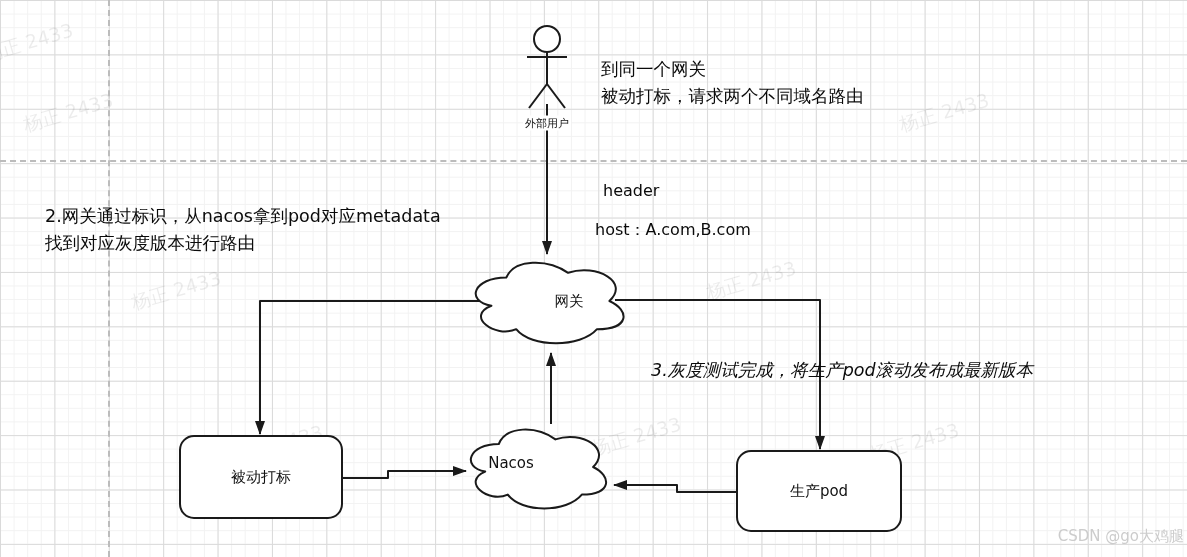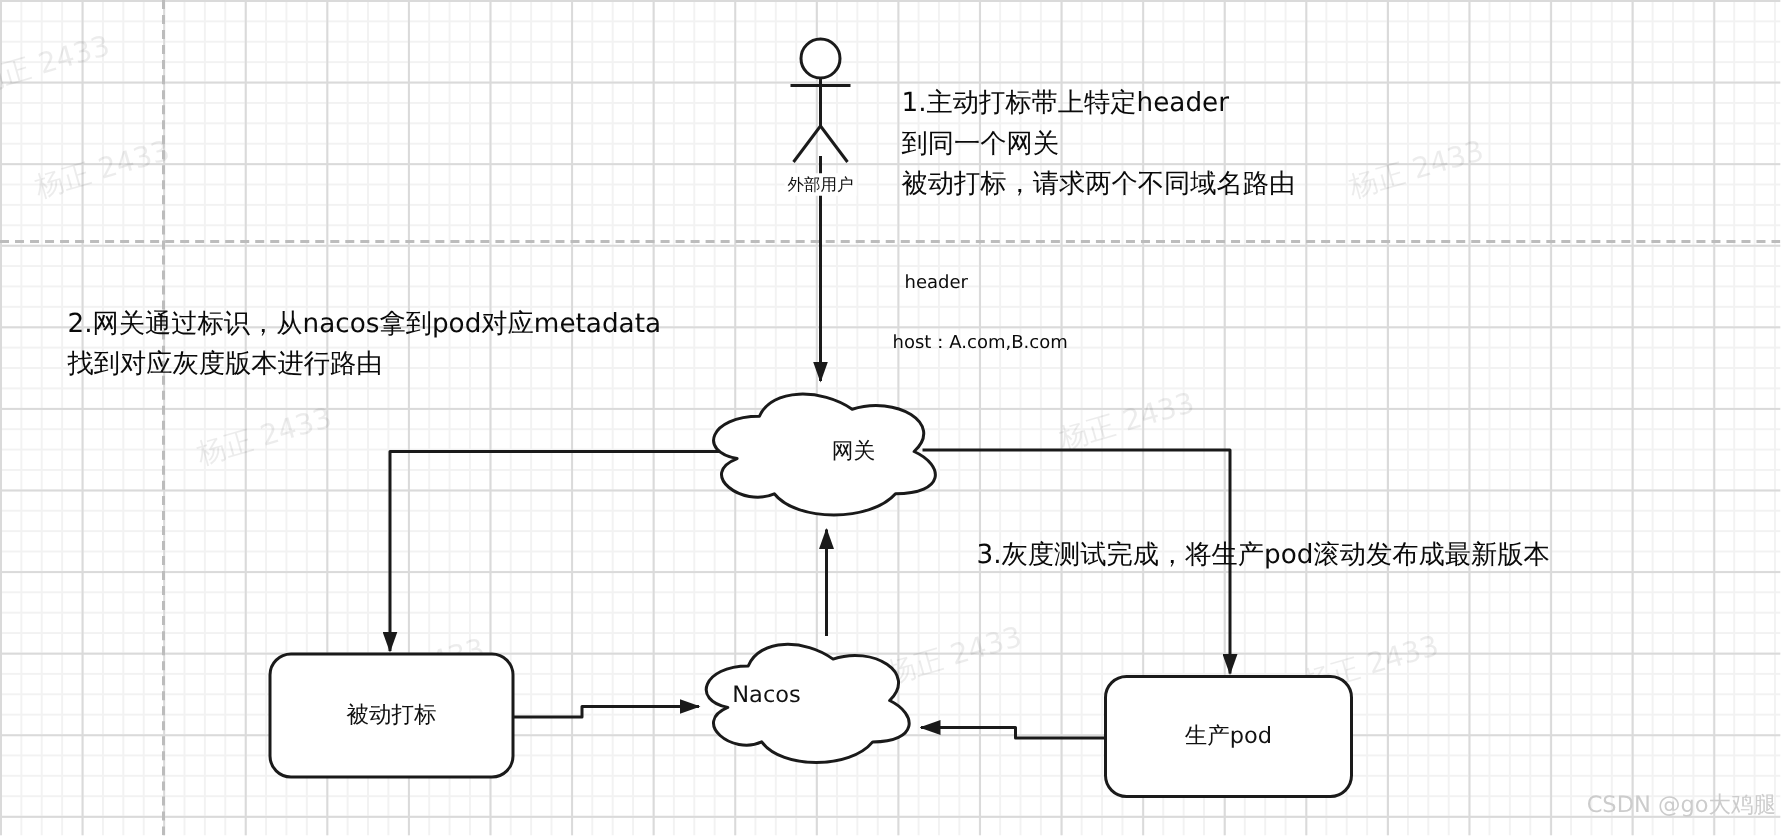--- a/index.html
+++ b/index.html
@@ -13,21 +13,21 @@
       linear-gradient(to right,#f2f2f2 1px,transparent 1px),
       linear-gradient(to bottom,#f2f2f2 1px,transparent 1px);
     background-size:54.4px 54.4px,54.4px 54.4px,13.6px 13.6px,13.6px 13.6px;
   }
   .page-break-v{position:absolute;left:108px;top:0;width:0;height:557px;border-left:2px dashed #bcbcbc;}
   .page-break-h{position:absolute;left:0;top:160px;width:1187px;height:0;border-top:2px dashed #bcbcbc;}
   .diagram-svg{position:absolute;left:0;top:0;}
   .node-label{position:absolute;transform:translate(-50%,-50%);font-size:15px;white-space:nowrap;color:#111;}
   .actor-label{background:#ffffff;padding:0 2px;font-size:11px;}
   .note{position:absolute;font-size:17.5px;line-height:27px;white-space:nowrap;color:#0a0a0a;}
-  .small-note{position:absolute;font-size:12px;white-space:nowrap;color:#0a0a0a;}
+  .small-note{position:absolute;font-size:16px;white-space:nowrap;color:#0a0a0a;}
   .wm{position:absolute;font-size:19px;color:#000;opacity:0.07;transform:rotate(-16deg);white-space:nowrap;pointer-events:none;}
   .site-credit{position:absolute;right:3px;top:527px;font-size:15px;color:#cccccc;white-space:nowrap;}
 </style>
 </head>
 <body>
 
 <div class="canvas">
 
   <span class="wm" style="left:-18px;top:30px;">杨正 2433</span>
   <span class="wm" style="left:22px;top:100px;">杨正 2433</span>
@@ -86,30 +86,29 @@
     </g>
   </svg>
 
   <div class="node-label actor-label" style="left:547px;top:123px;">外部用户</div>
   <div class="node-label" style="left:549px;top:301px;font-size:14.5px;margin-left:20px;">网关</div>
   <div class="node-label" style="left:511px;top:463px;">Nacos</div>
   <div class="node-label" style="left:261px;top:477px;">被动打标</div>
   <div class="node-label" style="left:819px;top:491px;">生产pod</div>
 
   <div class="note" style="left:601px;top:56px;">
-    <div>1.主动打标带上特定header</div>
     <div>到同一个网关</div>
     <div>被动打标，请求两个不同域名路由</div>
   </div>
 
   <div class="note" style="left:45px;top:203px;">
     <div>2.网关通过标识，从nacos拿到pod对应metadata</div>
     <div>找到对应灰度版本进行路由</div>
   </div>
 
-  <div class="note" style="left:651px;top:357px;">3.灰度测试完成，将生产pod滚动发布成最新版本</div>
+  <div class="note" style="left:651px;top:357px;font-style:italic;">3.灰度测试完成，将生产pod滚动发布成最新版本</div>
 
   <div class="small-note" style="left:603px;top:181px;">header</div>
   <div class="small-note" style="left:595px;top:220px;">host：A.com,B.com</div>
 
   <div class="site-credit">CSDN @go大鸡腿</div>
 
 </div>
 
 </body></html>

